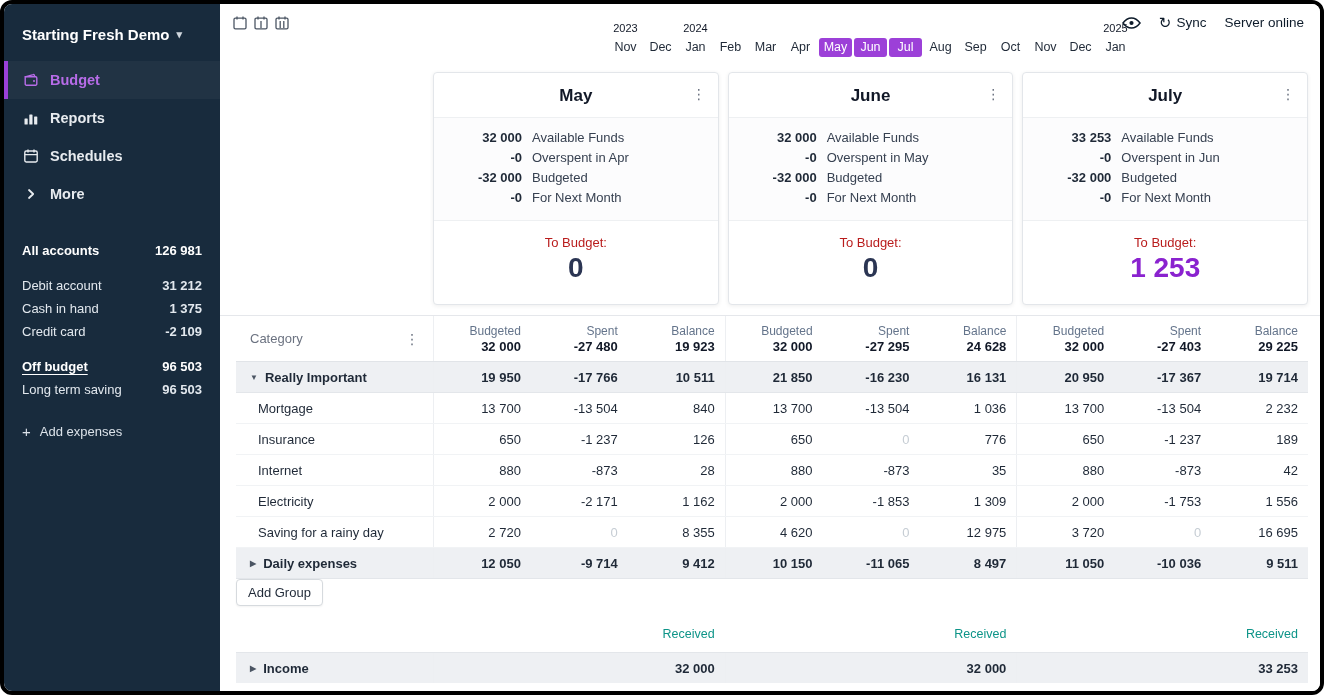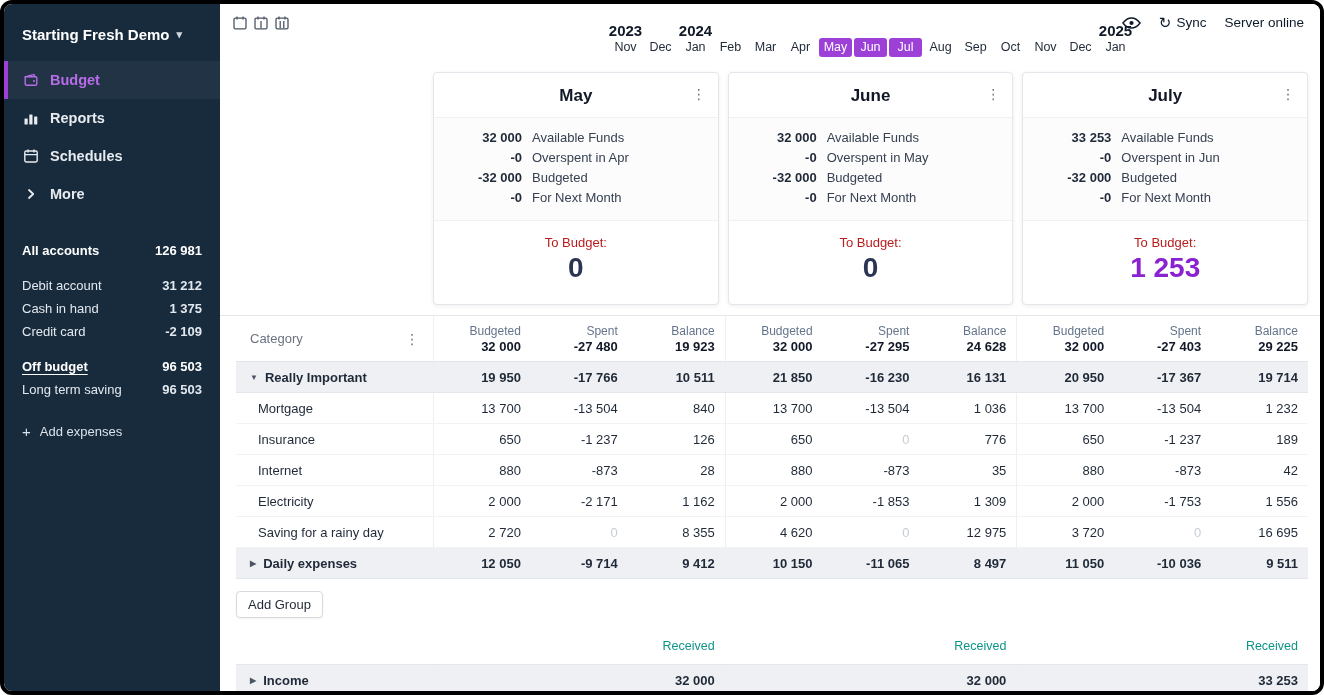--- a/index.html
+++ b/index.html
@@ -28,21 +28,21 @@
   .sb-add { display:flex; gap:9px; align-items:center; padding:22px 18px; font-size:13px; color:#dbe2e9; cursor:pointer; }
   .sb-add .plus { font-size:15px; }
 
   
   .main { flex:1; display:flex; flex-direction:column; position:relative; min-width:0; background:#fff; }
   .topbar { height:64px; position:relative; flex-shrink:0; }
   .view-icons { position:absolute; left:13px; top:12px; display:flex; gap:7px; color:#4b5563; }
   .vi { cursor:pointer; display:flex; }
   .timeline { position:absolute; left:213px; right:12px; top:18px; display:flex; justify-content:center; }
   .tl-cell { width:35px; text-align:center; cursor:pointer; }
-  .tl-year { height:15px; font-size:15px; font-weight:700; color:#111827; }
+  .tl-year { height:15px; font-size:11px; font-weight:400; color:#111827; }
   .tl-month { display:inline-block; min-width:33px; font-size:12.5px; color:#1f2937; padding:2.5px 0; border-radius:3px; }
   .tl-month.sel { background:var(--accent); color:#fff; }
   .top-controls { position:absolute; right:16px; top:11px; display:flex; align-items:center; gap:18px; font-size:13.5px; color:#0d1b2a; font-weight:500; }
   .eye { display:flex; cursor:pointer; }
   .sync { display:flex; align-items:center; gap:5px; cursor:pointer; }
   .sync-ic { font-size:15px; line-height:1; }
   .server { cursor:pointer; }
 
   
   .cards-row { display:flex; gap:9px; margin:4px 12px 0 213px; }
@@ -69,21 +69,21 @@
   .t-col { flex:1; text-align:right; padding-right:10px; }
   .t-col-label { font-size:12px; color:#64748b; }
   .t-col-total { font-size:13px; font-weight:700; color:#111827; margin-top:1px; }
   .t-row { display:flex; align-items:center; height:31px; border-bottom:1px solid #f1f3f5; font-size:13px; flex-shrink:0; }
   .t-row.group { background:#eef0f3; font-weight:700; border-bottom-color:#e3e6ea; }
   .t-cat-cell { width:197px; flex-shrink:0; display:flex; align-items:center; padding-left:14px; color:#1f2937; height:100%; }
   .t-row.item .t-cat-cell { padding-left:22px; }
   .tri { font-size:8px; color:#4b5563; margin-right:7px; cursor:pointer; }
   .t-num { flex:1; text-align:right; padding-right:10px; color:#1f2937; cursor:pointer; }
   .t-num.zero { color:#c6cdd4; }
-  .t-addgroup { margin-top:12px; flex-shrink:0; }
+  .t-addgroup { margin-top:0; flex-shrink:0; }
   .add-group-btn { font-family:inherit; font-size:13px; color:#1f2937; background:#fff; border:1px solid #d6dade; border-radius:4px; padding:5px 11px; cursor:pointer; box-shadow:0 1px 2px rgba(0,0,0,0.05); }
   .t-received { display:flex; margin-top:16px; height:24px; align-items:center; flex-shrink:0; }
   .t-received .t-sec { border-left:none; }
   .received-lbl { flex:1; text-align:right; padding-right:10px; font-size:12.5px; color:var(--received); }
   .t-income { display:flex; align-items:center; height:31px; background:#eef0f3; font-weight:700; margin-top:6px; border-top:1px solid #e3e6ea; flex-shrink:0; font-size:13px; }
 </style>
 </head>
 <body>
 
 <div class="app">
@@ -369,21 +369,21 @@
               <div class="t-num">840</div>
             </div>
             <div class="t-sec">
               <div class="t-num">13 700</div>
               <div class="t-num">-13 504</div>
               <div class="t-num">1 036</div>
             </div>
             <div class="t-sec">
               <div class="t-num">13 700</div>
               <div class="t-num">-13 504</div>
-              <div class="t-num">1 232</div>
+              <div class="t-num">2 232</div>
             </div>
           </div>
           <div class="t-row item">
             <div class="t-cat-cell">
               <span class="cat-label">Insurance</span>
             </div>
             <div class="t-sec">
               <div class="t-num">650</div>
               <div class="t-num">-1 237</div>
               <div class="t-num">126</div>

